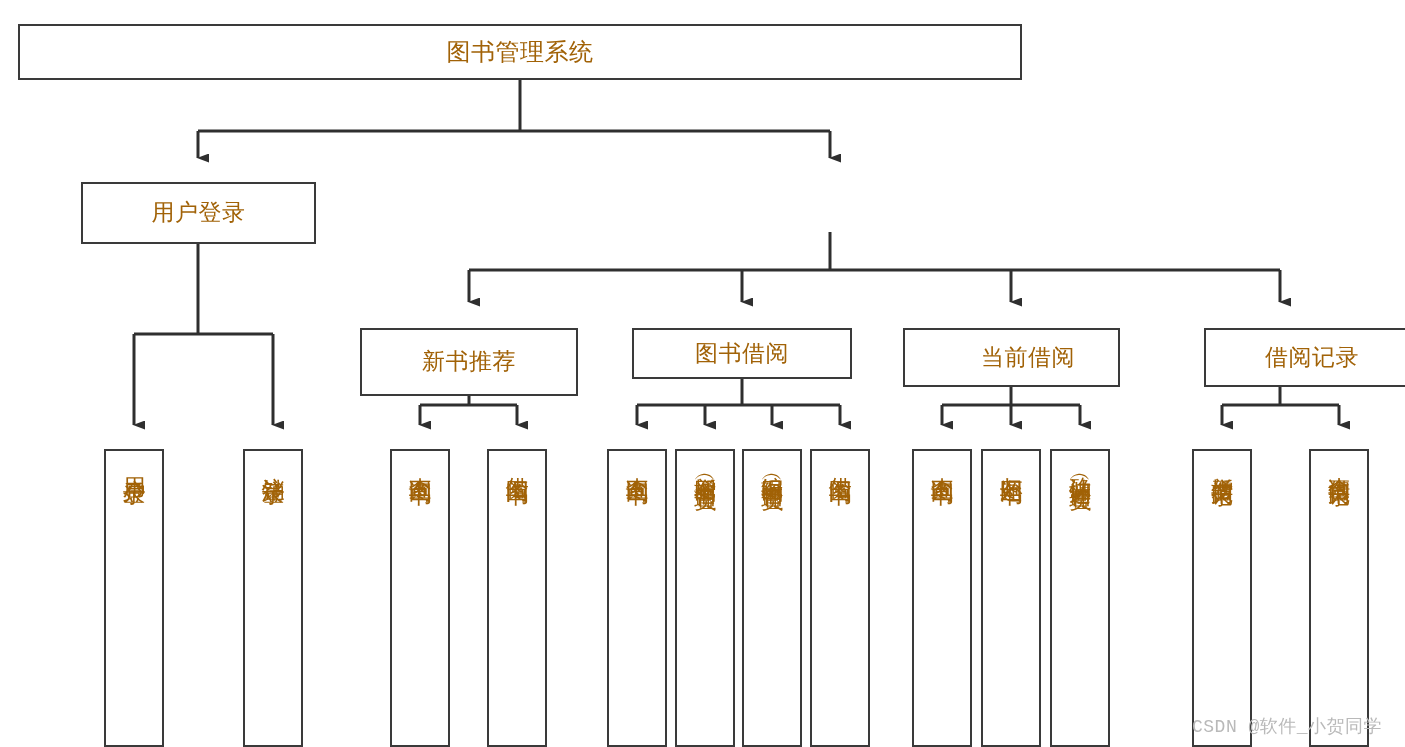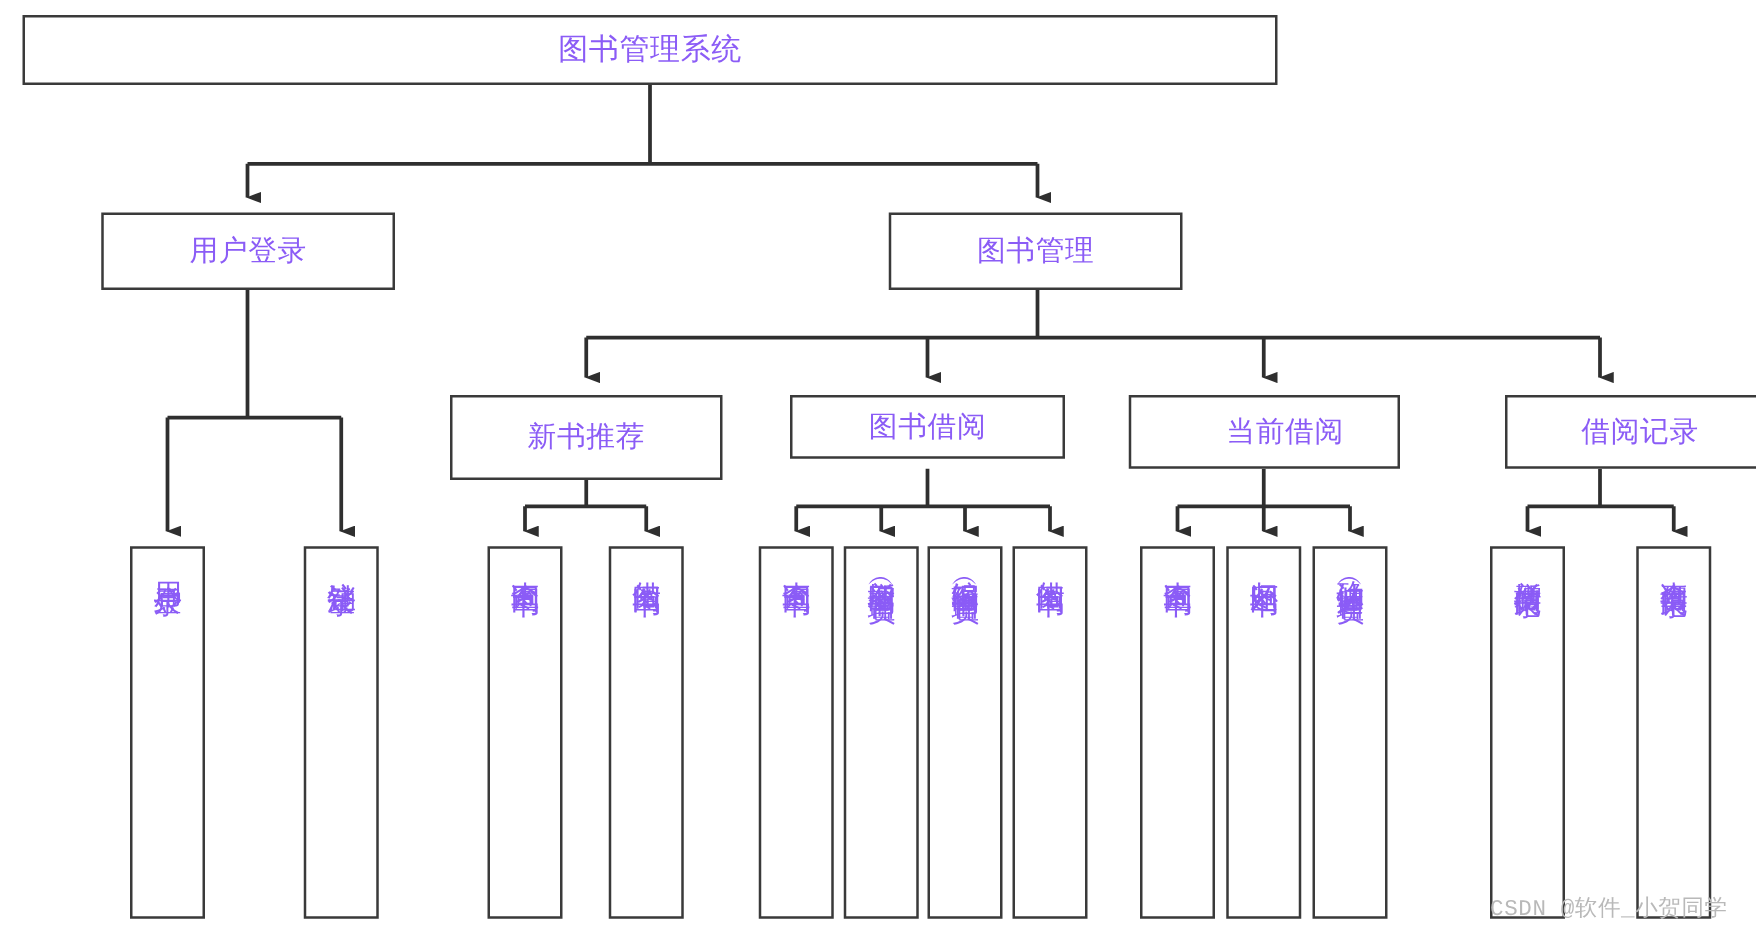--- a/index.html
+++ b/index.html
@@ -27,21 +27,22 @@
     pointer-events: none;
   }
   .node {
     position: absolute;
     box-sizing: border-box;
     border: 2.5px solid #3a3a3a;
     background: #ffffff;
     display: flex;
     align-items: center;
     justify-content: center;
-    color: #8b5cf6;
+    color: #a16207;
+    margin-top: 12px;
   }
   .node-label {
     display: block;
     text-align: center;
     line-height: 1.12;
     letter-spacing: 0.5px;
     white-space: nowrap;
   }
   
   .node.horiz .node-label {
@@ -132,23 +133,20 @@
   </svg>
 
   <div class="node root horiz" style="left:18px; top:12px; width:1004px; height:56px;">
     <span class="node-label">图书管理系统</span>
   </div>
 
   <div class="node horiz" style="left:81px; top:170px; width:235px; height:62px;">
     <span class="node-label">用户登录</span>
   </div>
 
-  <div class="node horiz" style="left:711px; top:170px; width:235px; height:62px;">
-    <span class="node-label">图书管理</span>
-  </div>
 
   <div class="node horiz" style="left:360px; top:316px; width:218px; height:68px;">
     <span class="node-label">新书推荐</span>
   </div>
 
   <div class="node horiz" style="left:632px; top:316px; width:220px; height:51px;">
     <span class="node-label">图书借阅</span>
   </div>
 
   <div class="node horiz" style="left:903px; top:316px; width:217px; height:59px;padding-left:33px;">

